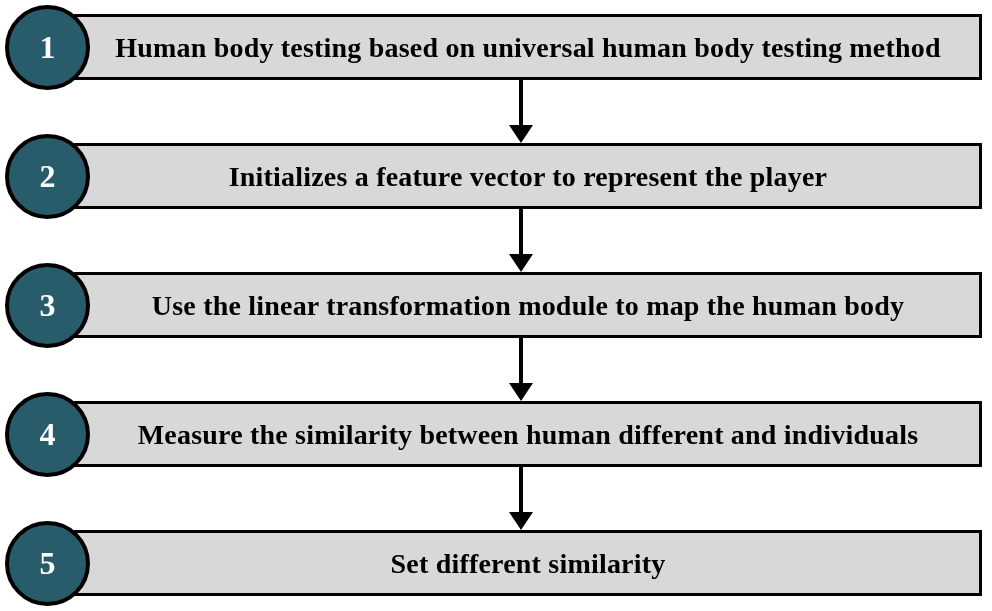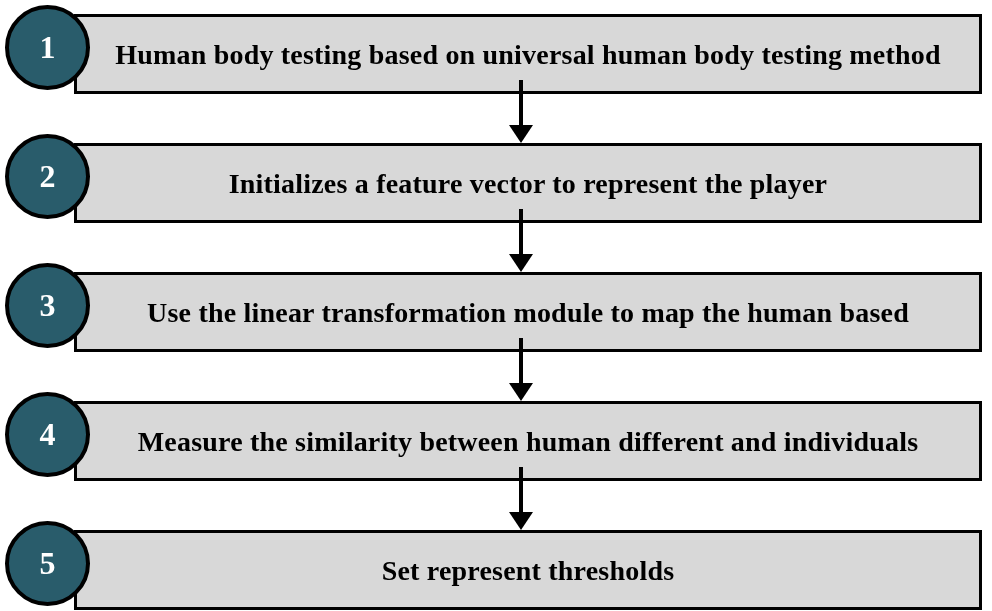--- a/index.html
+++ b/index.html
@@ -19,21 +19,21 @@
     position: absolute;
     left: 0;
     width: 100%;
     height: 0;
   }
   .bar {
     position: absolute;
     left: 74px;
     top: 0;
     width: 908px;
-    height: 80px;
+    height: 66px;
     box-sizing: border-box;
     background: var(--bar-fill, #D8D8D8);
     border: 3px solid var(--outline, #000000);
     display: flex;
     align-items: center;
     justify-content: center;
   }
   .bar-label {
     color: var(--label-text, #000000);
     font-weight: bold;
@@ -111,21 +111,21 @@
       <span class="circle-number">2</span>
     </div>
   </div>
   <div class="arrow" style="top:209px">
     <div class="arrow-stem"></div>
     <div class="arrow-head"></div>
   </div>
 
   <div class="step" style="top:272px">
     <div class="bar">
-      <span class="bar-label">Use the linear transformation module to map the human based</span>
+      <span class="bar-label">Use the linear transformation module to map the human body</span>
     </div>
     <div class="circle">
       <span class="circle-number">3</span>
     </div>
   </div>
   <div class="arrow" style="top:338px">
     <div class="arrow-stem"></div>
     <div class="arrow-head"></div>
   </div>
 
@@ -137,20 +137,20 @@
       <span class="circle-number">4</span>
     </div>
   </div>
   <div class="arrow" style="top:467px">
     <div class="arrow-stem"></div>
     <div class="arrow-head"></div>
   </div>
 
   <div class="step" style="top:530px">
     <div class="bar">
-      <span class="bar-label">Set represent thresholds</span>
+      <span class="bar-label">Set different similarity</span>
     </div>
     <div class="circle">
       <span class="circle-number">5</span>
     </div>
   </div>
 
 </div>
 
 </body></html>

